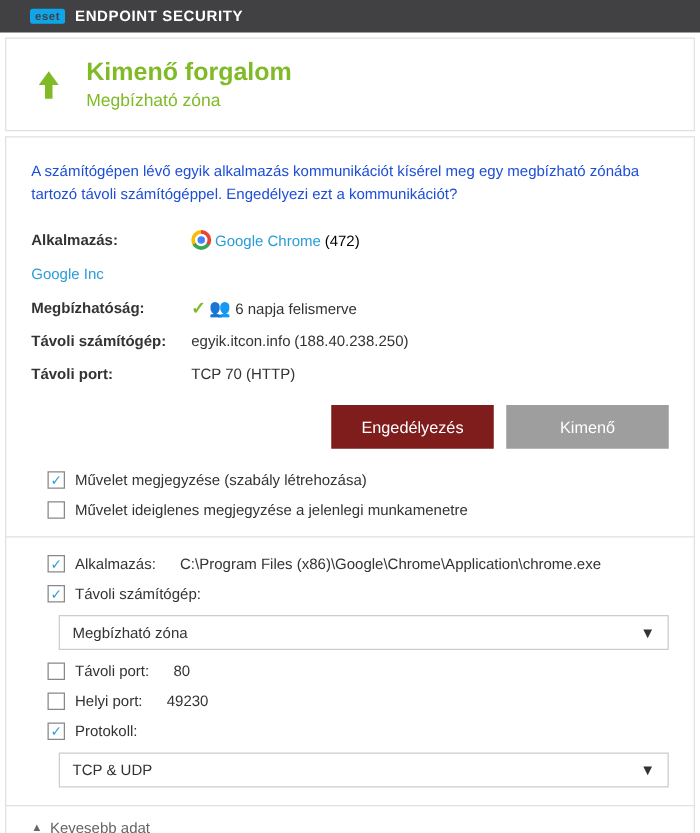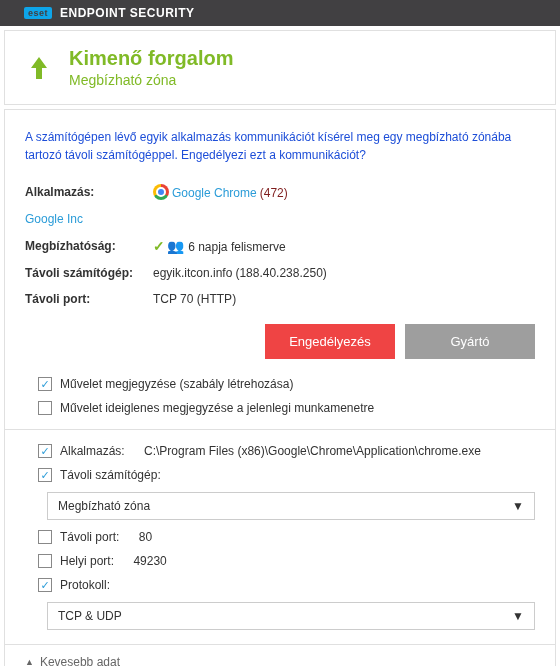--- a/index.html
+++ b/index.html
@@ -9,28 +9,28 @@
 .header { background: #fff; border: 1px solid #e0e0e0; margin: 4px; padding: 16px 20px; display: flex; align-items: center; gap: 16px; }
 .arrow-icon { width: 28px; height: 28px; display: flex; align-items: center; justify-content: center; }
 .header-text h1 { color: #80ba27; font-size: 20px; font-weight: 600; text-align: center; }
 .header-text h2 { color: #80ba27; font-size: 14px; font-weight: 400; margin-top: 2px; }
 .body { border: 1px solid #e0e0e0; margin: 0 4px 4px 4px; padding: 18px 20px 0 20px; }
 .prompt { color: #1d4ed8; margin-bottom: 20px; line-height: 1.5; }
 .row { display: flex; align-items: center; margin-bottom: 12px; }
 .label { width: 128px; font-weight: 600; color: #333; flex-shrink: 0; }
 .value { display: flex; align-items: flex-end; gap: 3px; }
 .link { color: #2b9cd8; }
-.muted { color: #7f1d1d; }
+.muted { color: #000000; }
 .chrome-icon { width: 16px; height: 16px; border-radius: 50%; background: conic-gradient(#ea4335 0 120deg, #34a853 120deg 240deg, #fbbc05 240deg 360deg); position: relative; }
 .chrome-icon::after { content: ""; position: absolute; top: 3px; left: 3px; width: 10px; height: 10px; border-radius: 50%; background: #4285f4; border: 2px solid #fff; box-sizing: border-box; }
 .check-icon { color: #80ba27; font-size: 14px; font-weight: bold; }
 .people-icon { color: #8aa0b0; font-size: 14px; }
 .buttons { display: flex; justify-content: flex-end; gap: 10px; margin: 18px 0 18px 0; }
 .btn { min-width: 130px; padding: 10px 18px; border: none; color: #fff; font-size: 13px; cursor: pointer; text-align: center; }
-.btn-allow { background: #ef4444; }
+.btn-allow { background: #7f1d1d; }
 .btn-deny { background: #9e9e9e; }
 .check-line { display: flex; align-items: center; gap: 8px; margin-bottom: 10px; padding-left: 13px; }
 .checkbox { width: 14px; height: 14px; border: 1px solid #888; display: inline-flex; align-items: center; justify-content: center; font-size: 11px; color: #2b9cd8; background: #fff; flex-shrink: 0; }
 .checkbox.checked::before { content: "✓"; }
 .divider { border-top: 1px solid #e0e0e0; margin: 14px -20px; }
 .select { border: 1px solid #ccc; padding: 6px 10px; display: flex; justify-content: space-between; align-items: center; margin: 4px 0 10px 22px; background: #fff; cursor: pointer; }
 .chev { font-size: 12px; color: #333; }
 .footer { border-top: 1px solid #e0e0e0; margin: 14px -20px 0 -20px; padding: 10px 20px; color: #666; display: flex; align-items: center; gap: 6px; cursor: pointer; }
 .caret-up { font-size: 9px; }
 </style>
@@ -91,21 +91,21 @@
 
   <div class="row">
     <div class="label">Távoli port:</div>
     <div class="value">
       <span>TCP 70 (HTTP)</span>
     </div>
   </div>
 
   <div class="buttons">
     <button class="btn btn-allow">Engedélyezés</button>
-    <button class="btn btn-deny">Gyártó</button>
+    <button class="btn btn-deny">Kimenő</button>
   </div>
 
   <div class="check-line">
     <span class="checkbox checked"></span>
     <span>Művelet megjegyzése (szabály létrehozása)</span>
   </div>
   <div class="check-line">
     <span class="checkbox"></span>
     <span>Művelet ideiglenes megjegyzése a jelenlegi munkamenetre</span>
   </div>

